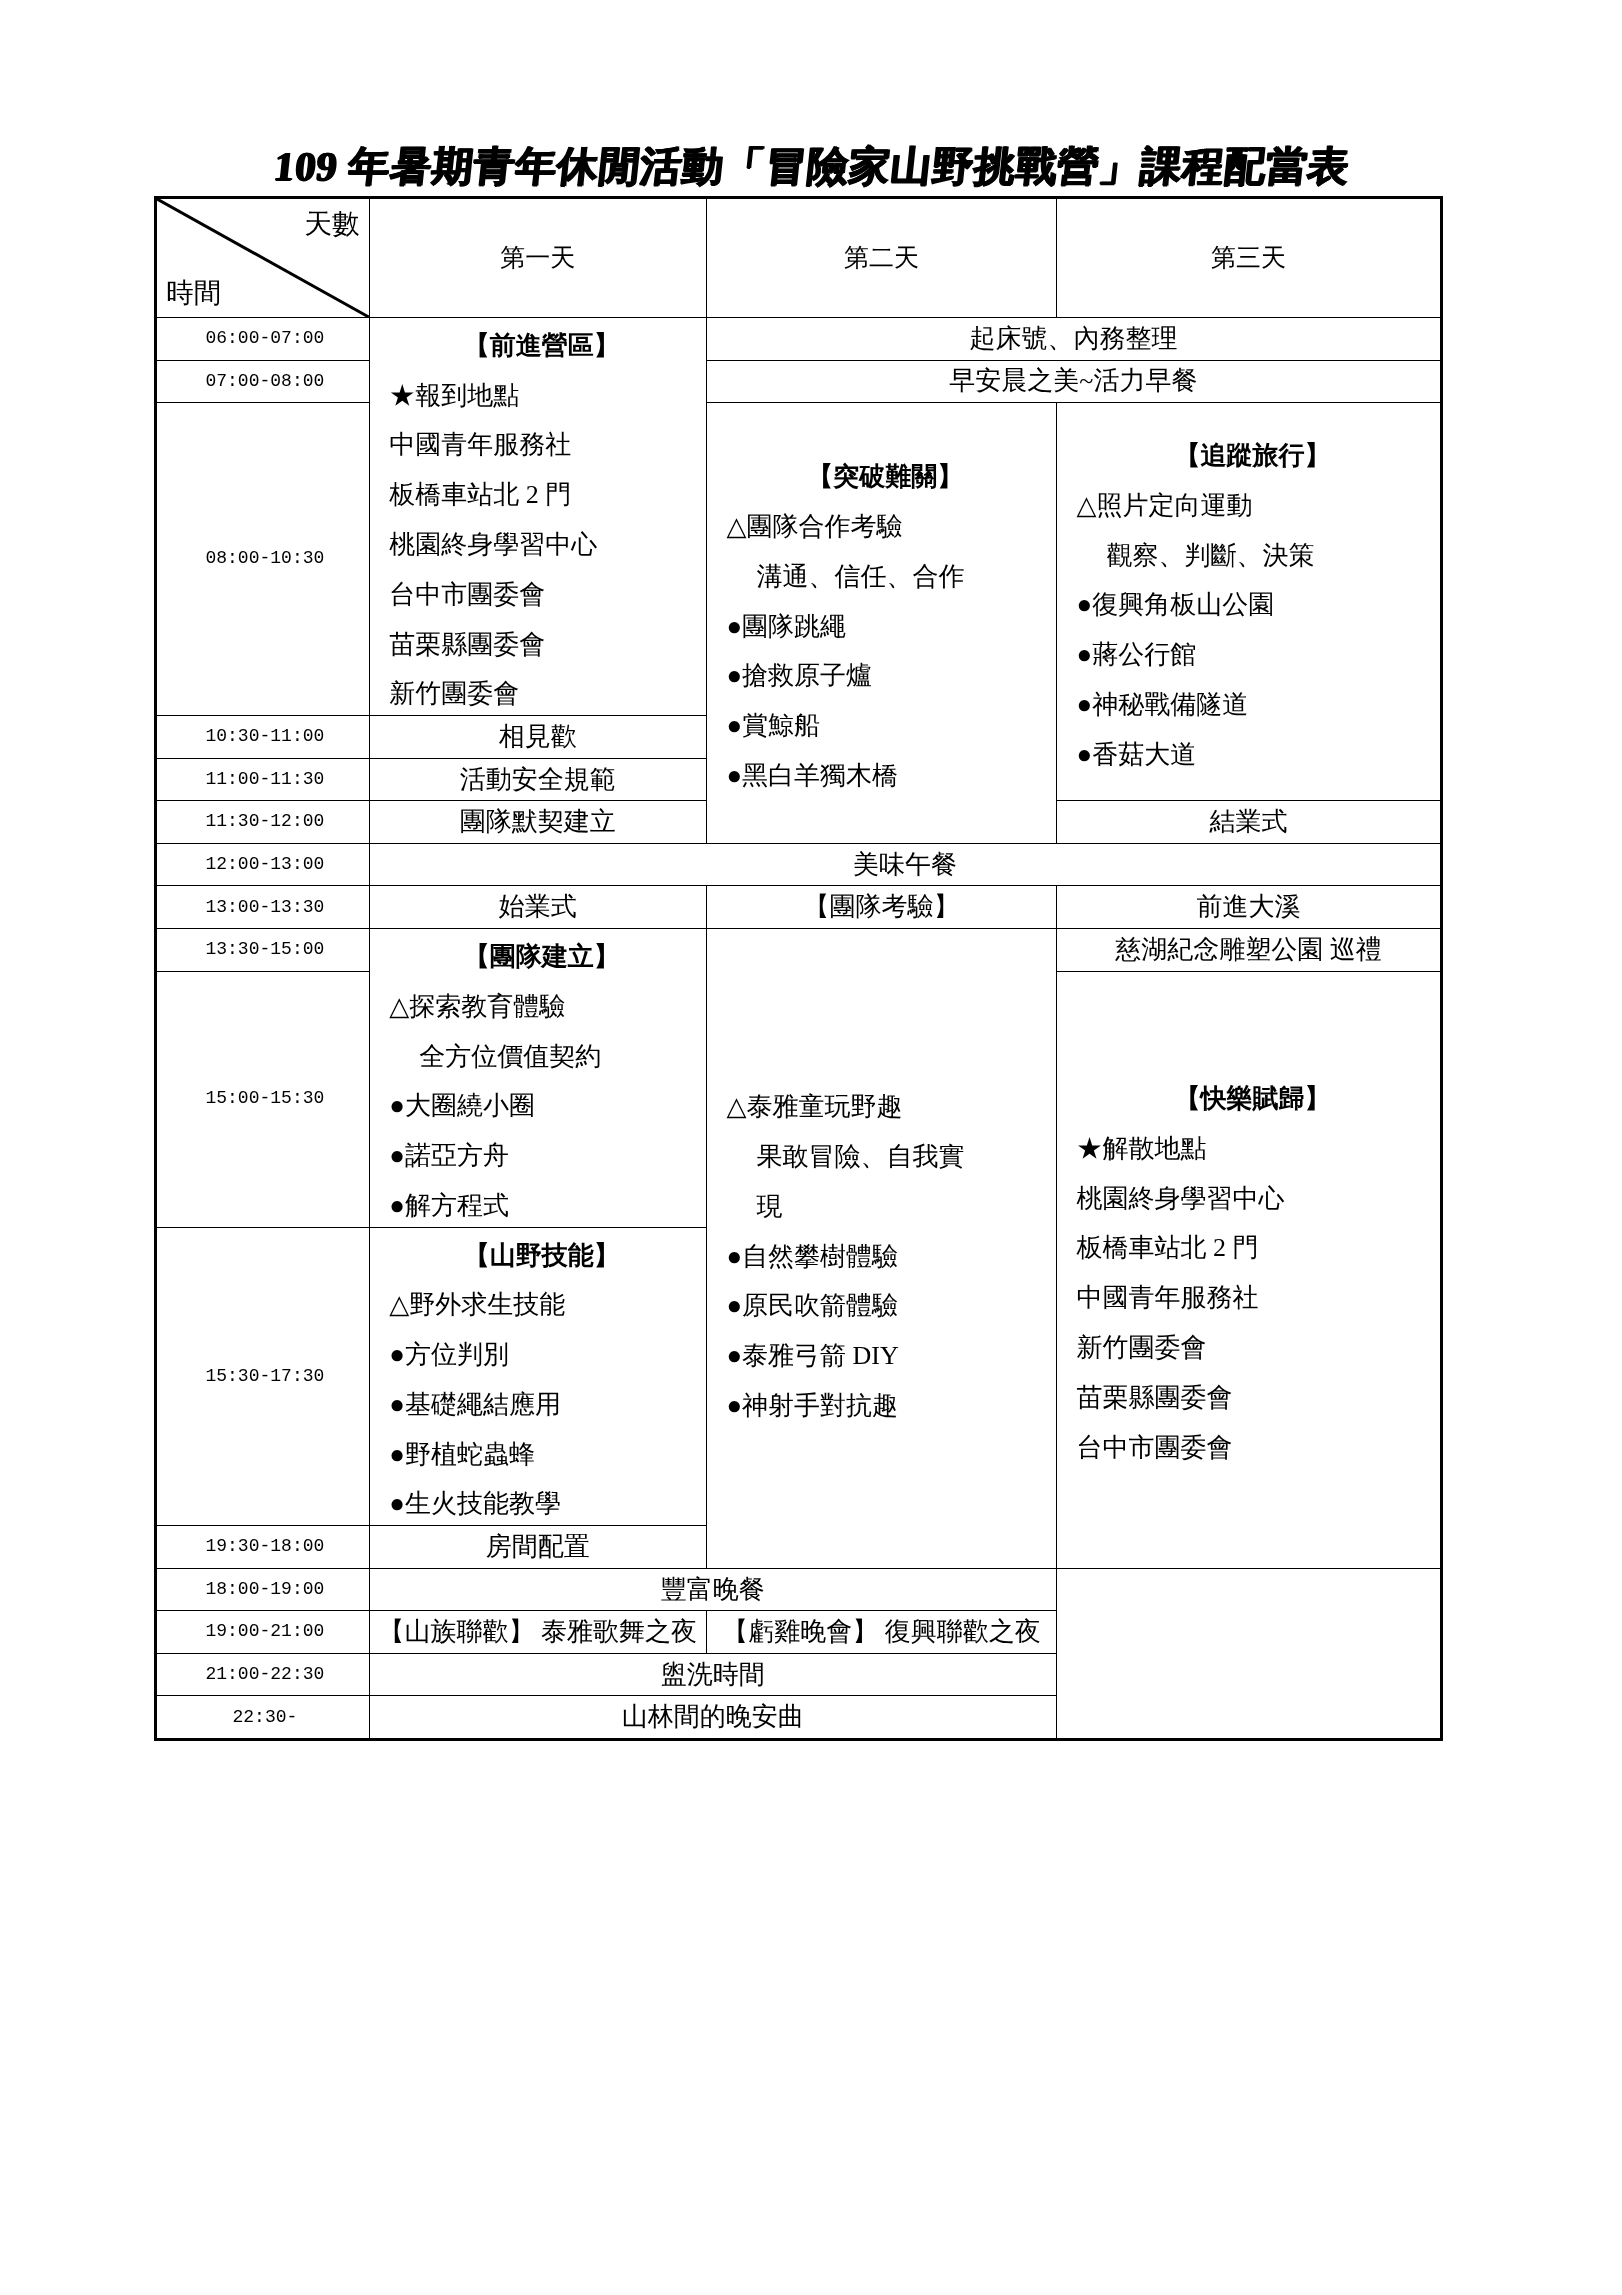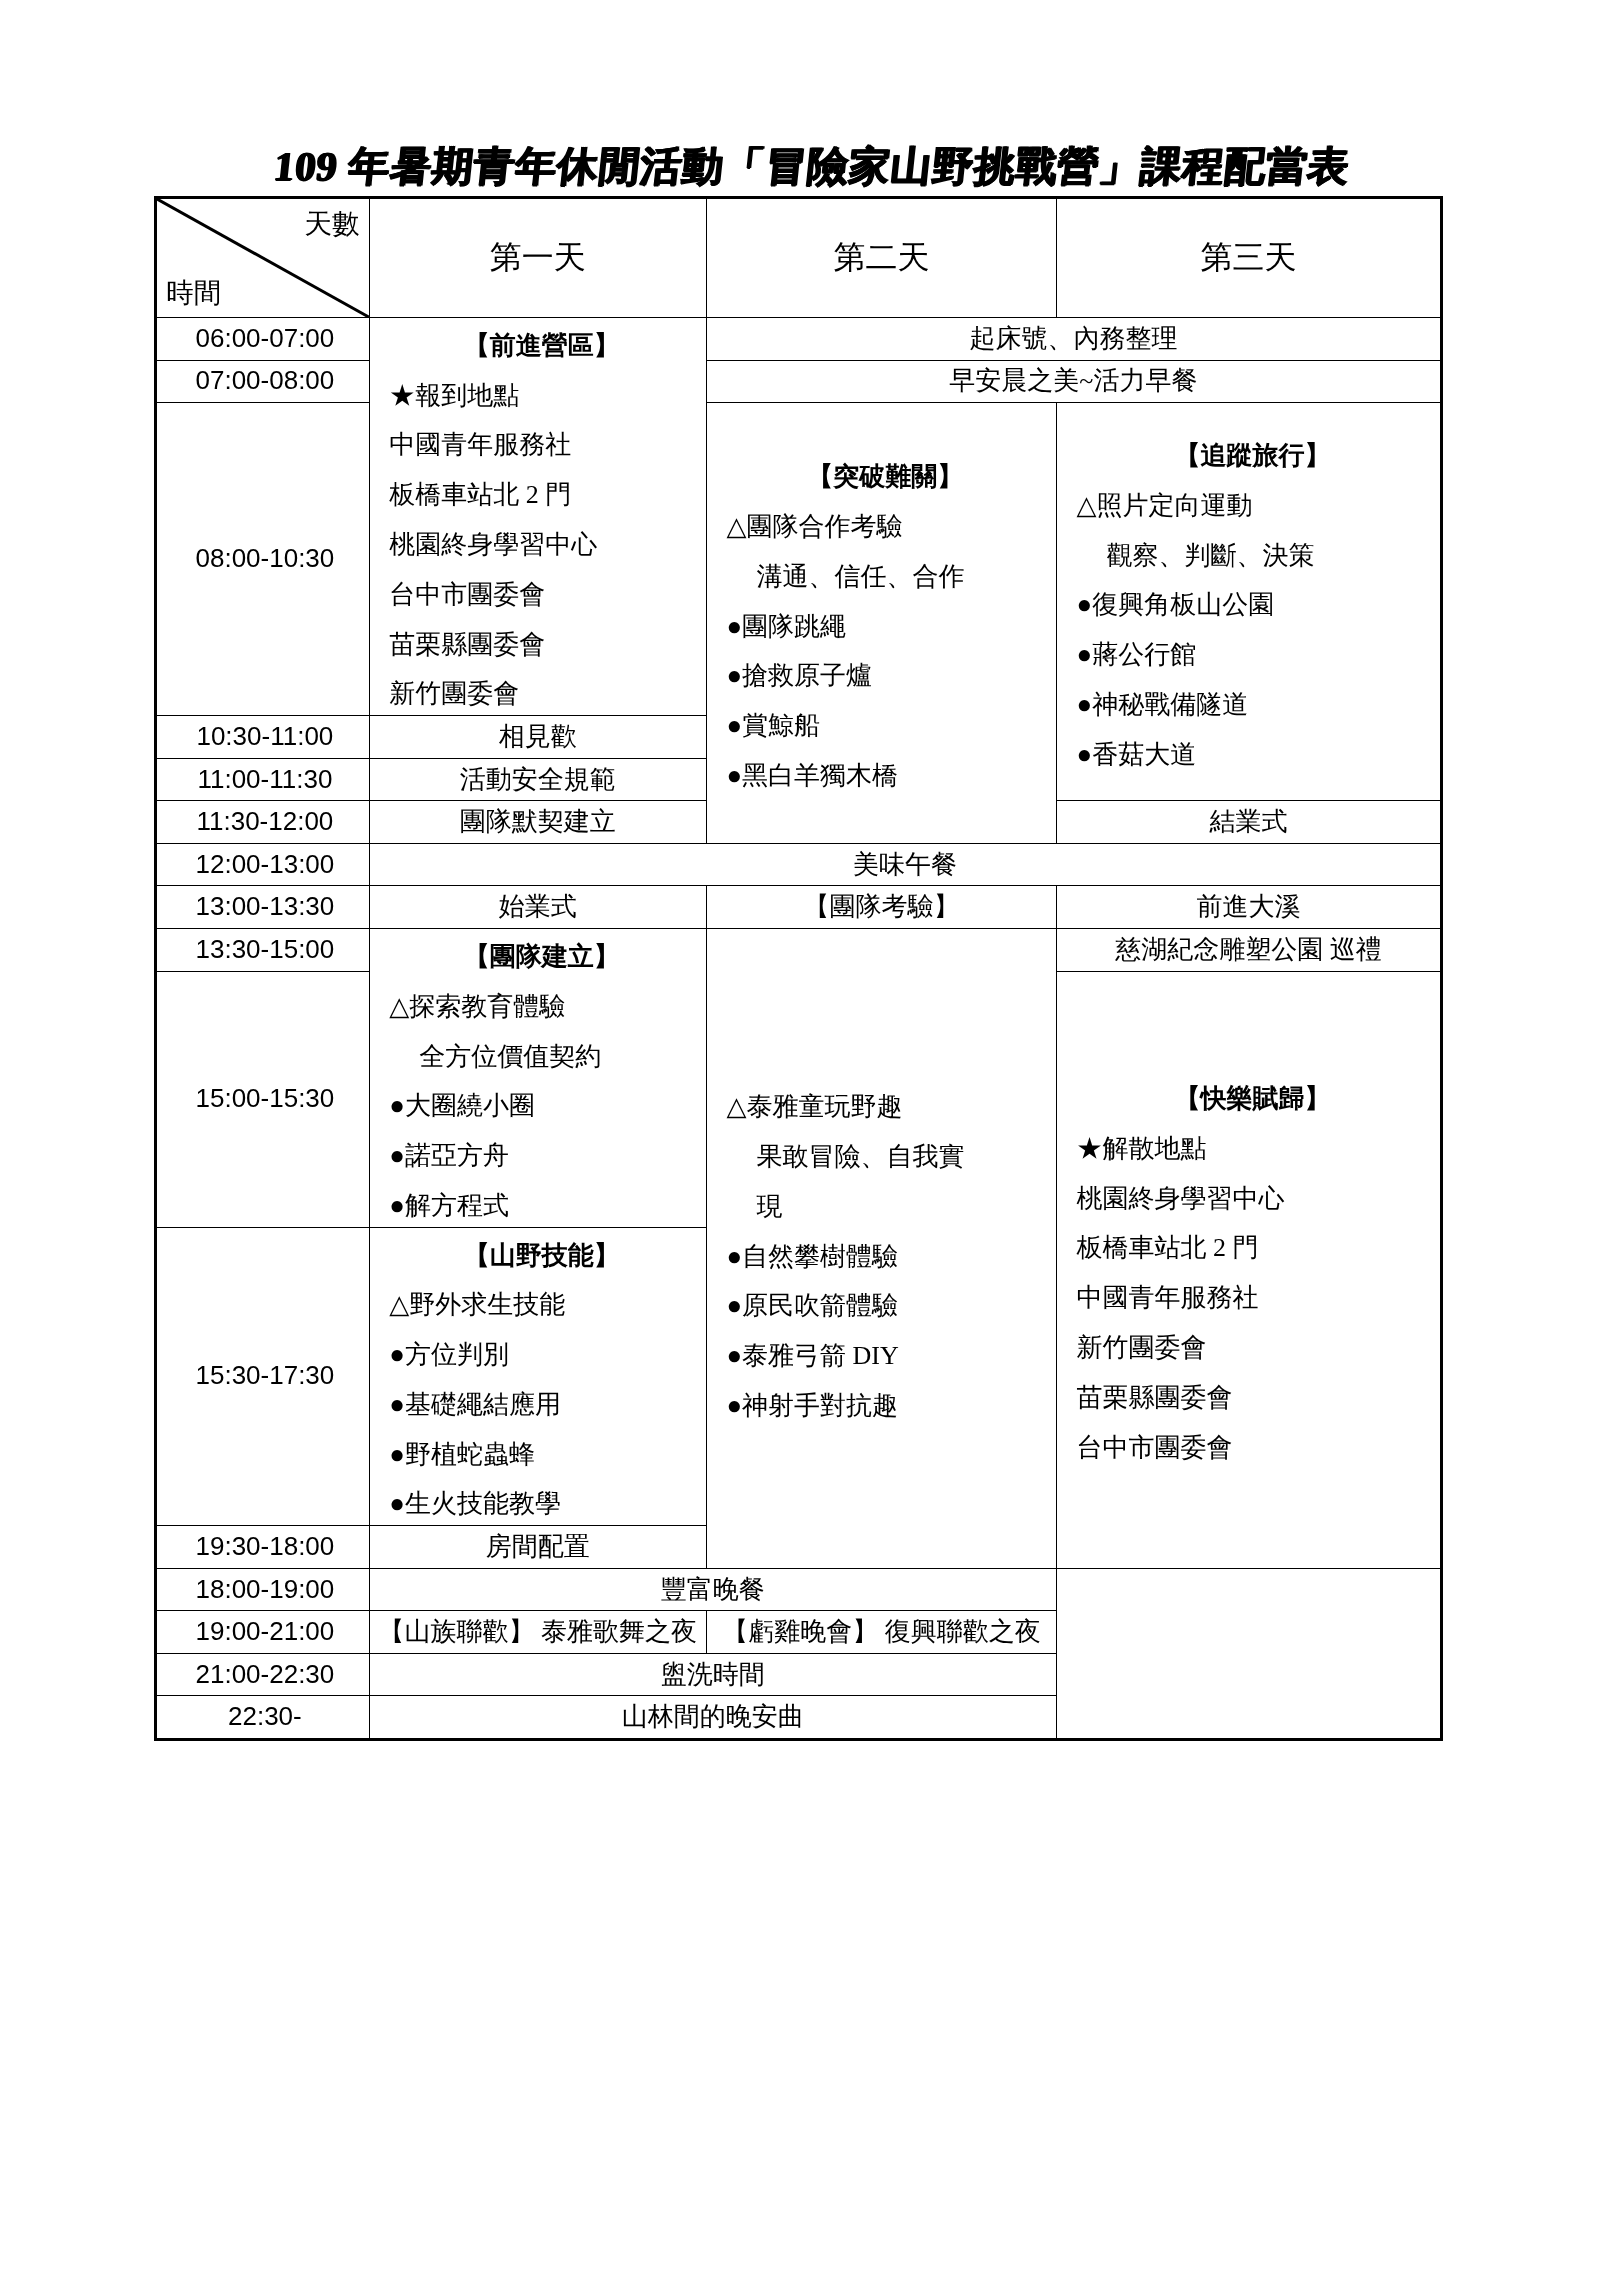--- a/index.html
+++ b/index.html
@@ -90,26 +90,26 @@
     top: 6.5px;
     font-size: 27.5px;
   }
   .corner .lbl-time {
     position: absolute;
     left: 9.2px;
     bottom: 6.5px;
     font-size: 27.5px;
   }
   .dayhead {
-    font-size: 32px;
+    font-size: 25px;
   }
 
   .time-cell {
-    font-family: Liberation Sans, sans-serif;
-    font-size: 26px;
+    font-family: Liberation Mono, monospace;
+    font-size: 18px;
     text-align: left;
     padding-left: 9.2px !important;
     white-space: nowrap;
   }
 
   .cell-block {
     text-align: left;
     padding-left: 14.4px;
     padding-right: 6.5px;
   }

